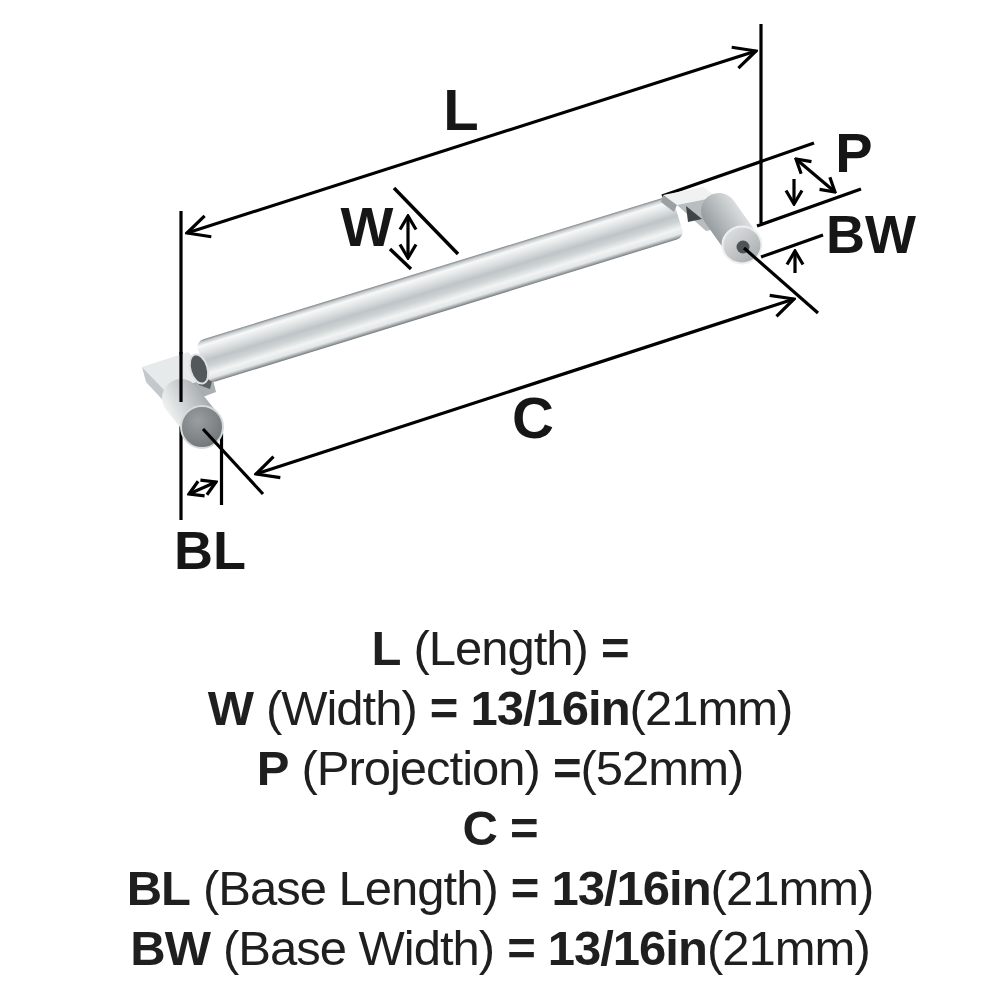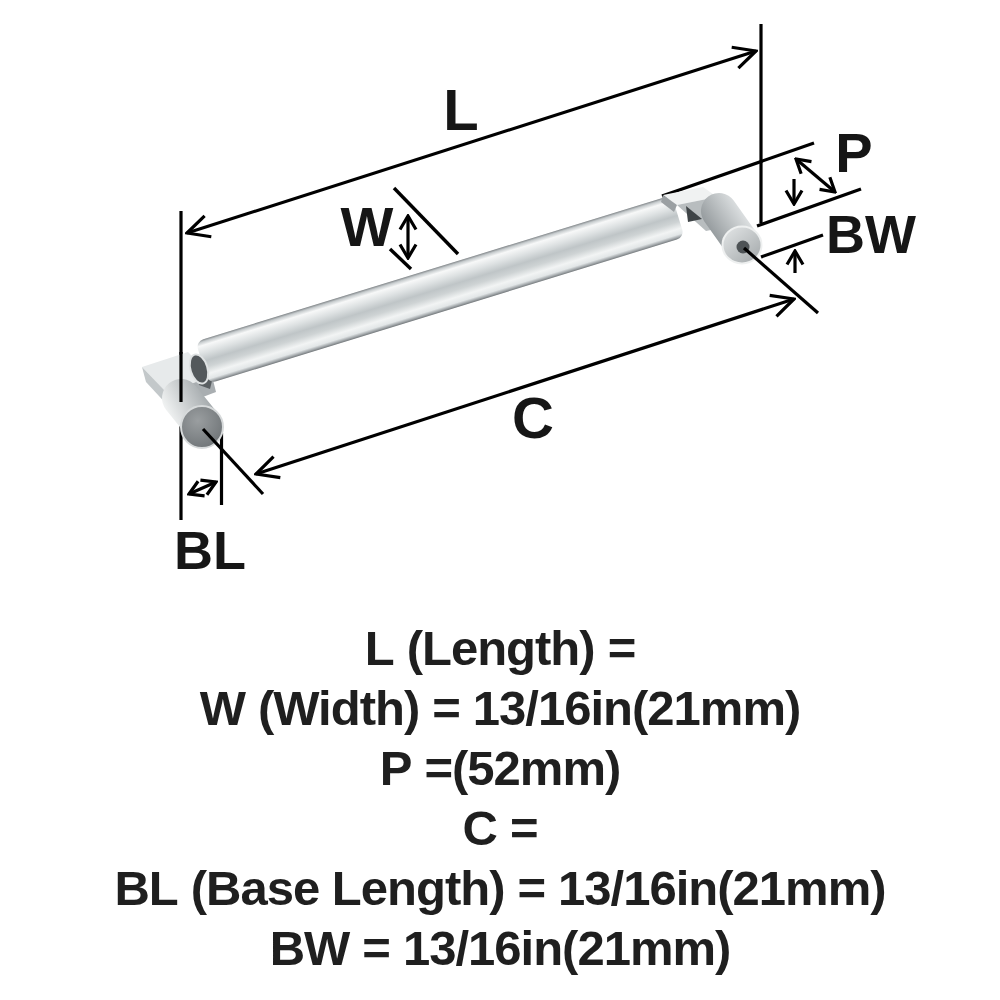--- a/index.html
+++ b/index.html
@@ -4,21 +4,21 @@
 <style>
   html,body{margin:0;padding:0;background:#ffffff;}
   .stage{position:relative;width:1000px;height:1000px;background:#ffffff;overflow:hidden;
          font-family:"Liberation Sans",sans-serif;}
   .diagram-svg{position:absolute;left:0;top:0;}
   .dim-label{font-family:"Liberation Sans",sans-serif;font-weight:700;fill:#161616;}
   .specs{position:absolute;left:0;top:618px;width:1000px;}
   .spec-row{display:flex;justify-content:center;align-items:baseline;height:60px;
             line-height:60px;font-size:49px;letter-spacing:-1px;color:#1f1f1f;white-space:pre;}
   .sb{font-weight:700;}
-  .sr{font-weight:700;}
+  .sr{font-weight:400;}
   .gap{margin-left:13px;}
 </style>
 </head>
 <body>
 
 <div class="stage">
 
   <svg class="diagram-svg" width="1000" height="618" viewBox="0 0 1000 618">
     <defs>
       <marker id="mA" viewBox="-26 -14 28 28" markerWidth="28" markerHeight="28" refX="0" refY="0" orient="auto-start-reverse" markerUnits="userSpaceOnUse">
@@ -109,19 +109,19 @@
     </g>
 
     <line x1="181" y1="352" x2="181" y2="402" stroke="#000" stroke-width="3.2"></line>
     <line x1="203" y1="429" x2="263" y2="494" stroke="#000" stroke-width="3.2"></line>
     <line x1="744" y1="248" x2="818" y2="313" stroke="#000" stroke-width="3.2"></line>
   </svg>
 
   <div class="specs">
     <div class="spec-row"><span class="sb">L</span><span class="sr gap">(Length)</span><span class="sb gap">=</span></div>
     <div class="spec-row"><span class="sb">W</span><span class="sr gap">(Width)</span><span class="sb gap">=</span><span class="sb gap">13/16in</span><span class="sr">(21mm)</span></div>
-    <div class="spec-row"><span class="sb">P</span><span class="sb gap">=</span><span class="sr">(52mm)</span></div>
+    <div class="spec-row"><span class="sb">P</span><span class="sr gap">(Projection)</span><span class="sb gap">=</span><span class="sr">(52mm)</span></div>
     <div class="spec-row"><span class="sb">C</span><span class="sb gap">=</span></div>
     <div class="spec-row"><span class="sb">BL</span><span class="sr gap">(Base Length)</span><span class="sb gap">=</span><span class="sb gap">13/16in</span><span class="sr">(21mm)</span></div>
-    <div class="spec-row"><span class="sb">BW</span><span class="sb gap">=</span><span class="sb gap">13/16in</span><span class="sr">(21mm)</span></div>
+    <div class="spec-row"><span class="sb">BW</span><span class="sr gap">(Base Width)</span><span class="sb gap">=</span><span class="sb gap">13/16in</span><span class="sr">(21mm)</span></div>
   </div>
 
 </div>
 
 </body></html>

